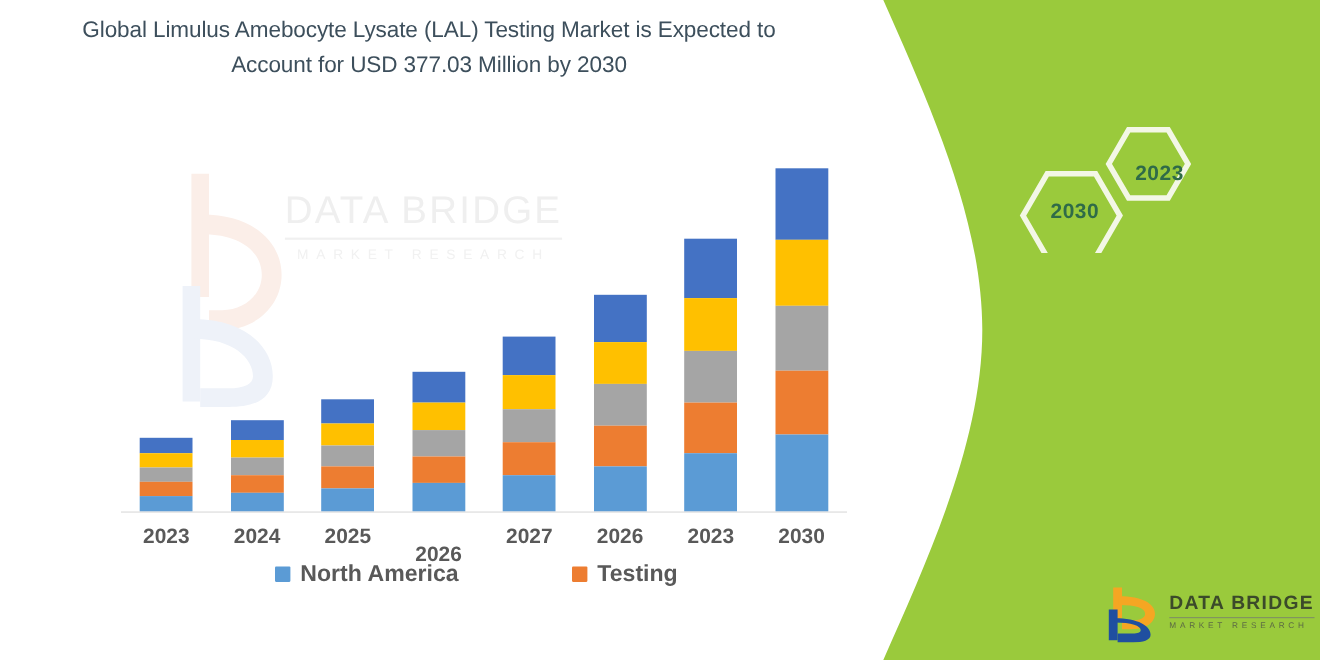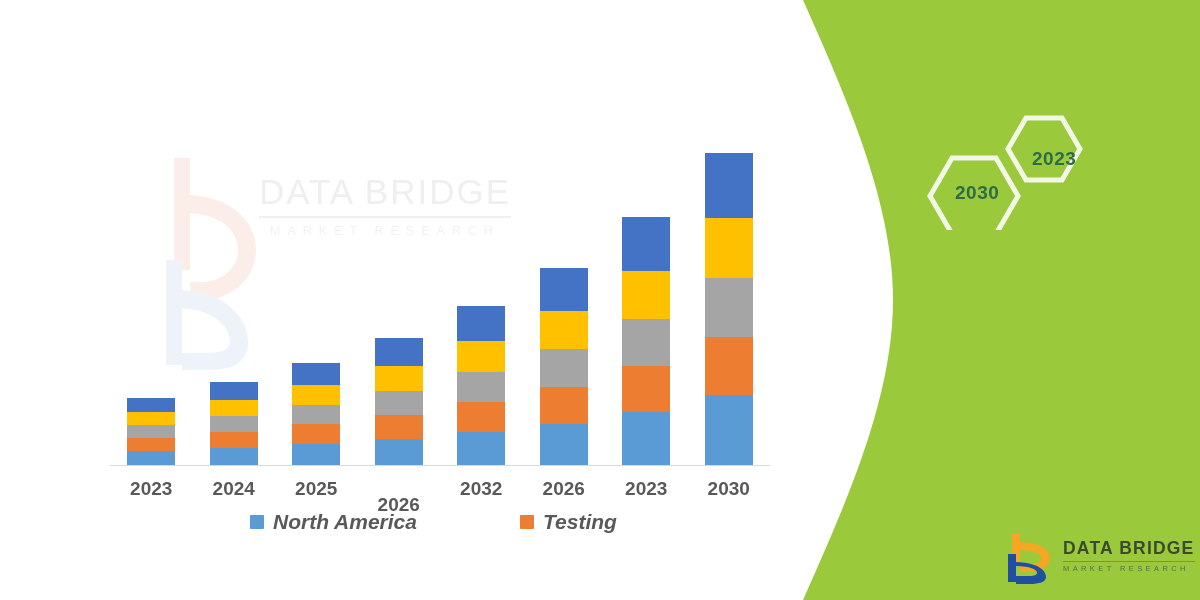--- a/index.html
+++ b/index.html
@@ -139,21 +139,20 @@
   }
 
   
   .legend {
     position: absolute;
     left: 110px;
     top: 510px;
     width: 660px;
     height: 30px;
     z-index: 5;
-    font-style: italic;
   }
   .legend-item {
     position: absolute;
     display: flex;
     align-items: center;
     gap: 9px;
   }
   .legend-swatch {
     width: 14px; height: 14px;
     border-radius: 1px;
@@ -262,20 +261,21 @@
 <div id="infographic">
 
   <div class="green-panel">
     <svg viewBox="0 0 1200 600" xmlns="http://www.w3.org/2000/svg">
       <path id="greenShape" d="M 1200 0 L 803 0 C 845 95 893 200 893 300 C 893 400 845 505 803 600 L 1200 600 Z" fill="#9ACA3C"></path>
     </svg>
   </div>
 
   <div class="left-side">
 
+    <div class="main-title">Global Limulus Amebocyte Lysate (LAL) Testing Market is Expected to Account for USD 377.03 Million by 2030</div>
 
     <div class="watermark">
       <svg class="wm-logo" viewBox="0 0 120 220" xmlns="http://www.w3.org/2000/svg">
         <path d="M14 8 L14 120 L30 120 L30 8 Z" fill="#fbeee8"></path>
         <path d="M24 45 C70 45 96 70 96 100 C96 128 72 150 42 150 L30 150 L30 132 L42 132 C62 132 78 118 78 100 C78 80 60 63 24 63 Z" fill="#fbeee8"></path>
         <path d="M6 110 L6 215 L22 215 L22 110 Z" fill="#eef2f9"></path>
         <path d="M16 140 C62 140 88 165 88 192 C88 214 70 220 48 220 L22 220 L22 203 L48 203 C62 203 70 199 70 192 C70 176 52 158 16 158 Z" fill="#eef2f9"></path>
       </svg>
       <div class="wm-text">
         <div class="wm-title">DATA BRIDGE</div>
@@ -344,21 +344,21 @@
           </div>
         </div>
       <div class="axis-line"></div>
     </div>
 
     <div class="tick-row" id="tickRow">
         <div class="tick" style="left: 1.25px;">2023</div>
         <div class="tick" style="left: 83.75px;">2024</div>
         <div class="tick" style="left: 166.25px;">2025</div>
         <div class="tick" style="left: 248.75px; margin-top: 16px;">2026</div>
-        <div class="tick" style="left: 331.25px;">2032</div>
+        <div class="tick" style="left: 331.25px;">2027</div>
         <div class="tick" style="left: 413.75px;">2026</div>
         <div class="tick" style="left: 496.25px;">2023</div>
         <div class="tick" style="left: 578.75px;">2030</div>
       </div>
 
     <div class="legend" id="legend">
         <div class="legend-item" style="left: 140px;">
           <span class="legend-swatch" style="background: rgb(91, 155, 213);"></span>
           <span class="legend-label">North America</span>
         </div>

